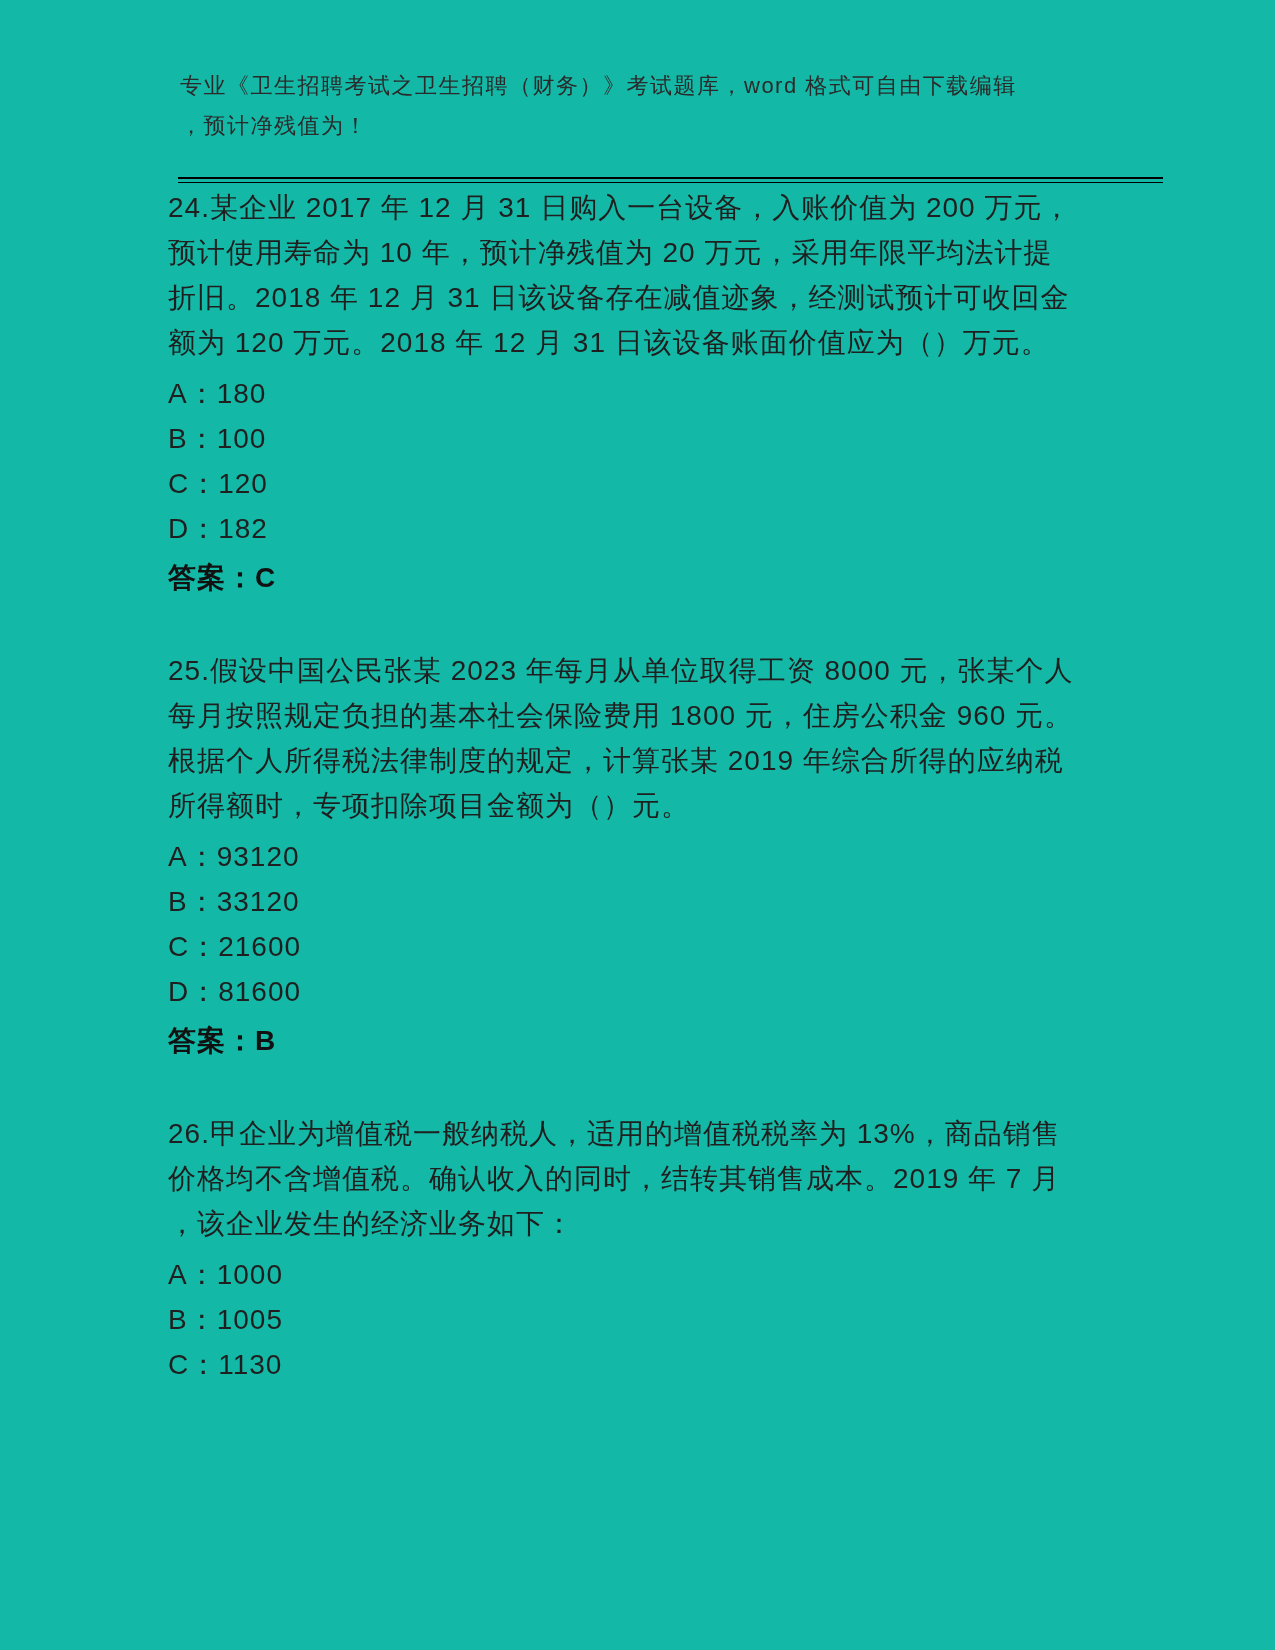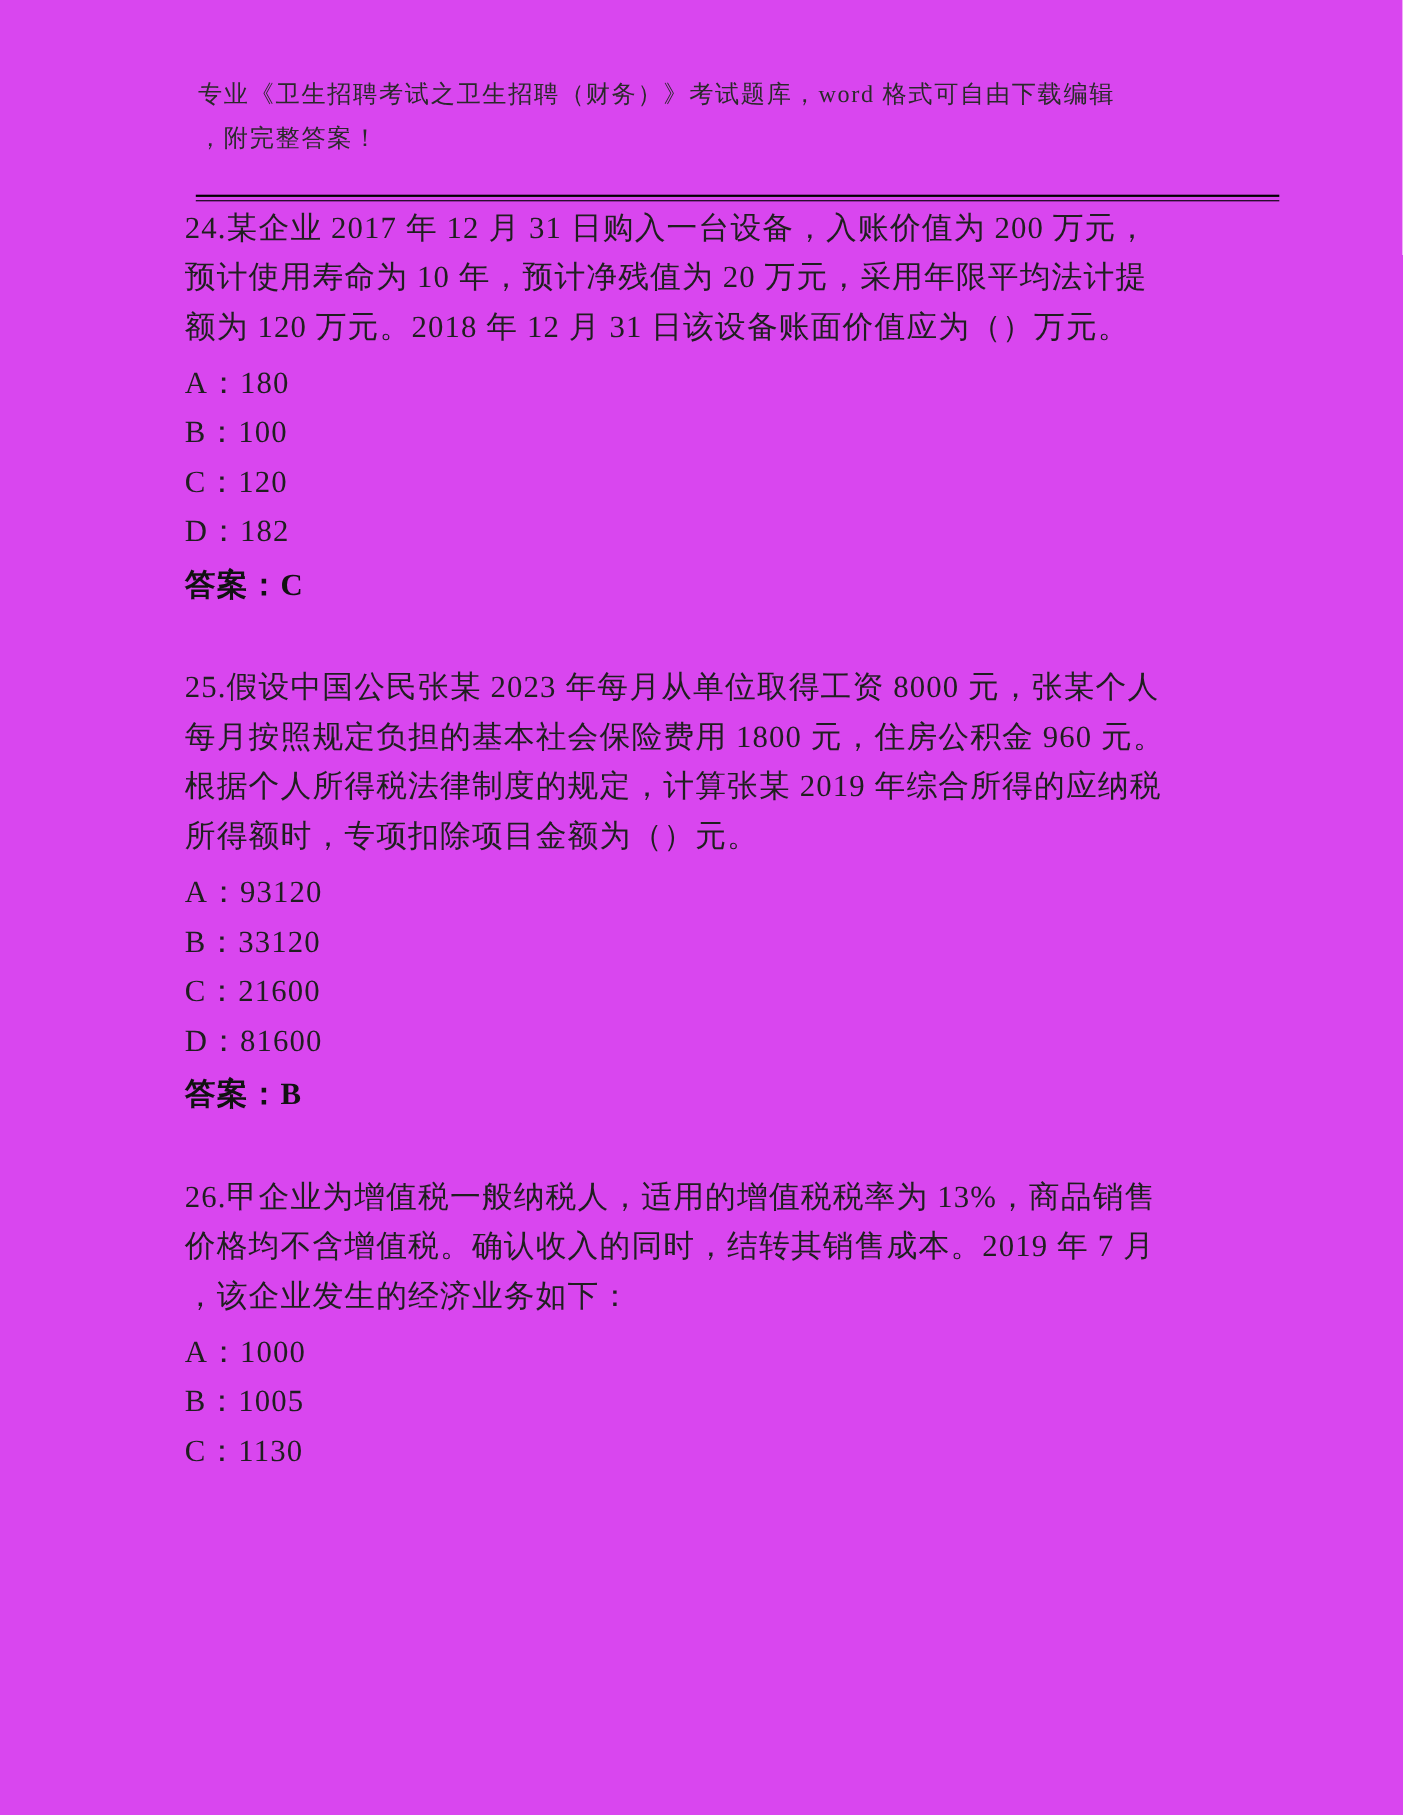--- a/index.html
+++ b/index.html
@@ -4,22 +4,22 @@
 <style>
   html, body {
     margin: 0;
     padding: 0;
     background: #ffffff;
   }
   .page {
     position: relative;
     width: 1275px;
     height: 1650px;
-    background: #d946ef;
-    font-family: Liberation Serif, serif;
+    background: #14b8a6;
+    font-family: Liberation Sans, sans-serif;
     color: #1f1f1f;
     overflow: hidden;
   }
   .header-text {
     position: absolute;
     left: 180px;
     top: 66px;
     width: 960px;
     font-size: 22px;
     line-height: 40px;
@@ -56,30 +56,31 @@
   }
 </style>
 </head>
 <body>
 
 <div class="page">
 
   <header>
     <div class="header-text">
       <p>专业《卫生招聘考试之卫生招聘（财务）》考试题库，word 格式可自由下载编辑</p>
-      <p>，附完整答案！</p>
+      <p>，预计净残值为！</p>
     </div>
     <div class="header-rule"></div>
   </header>
 
   <main class="content">
 
     <section class="question">
       <p class="qline">24.某企业 2017 年 12 月 31 日购入一台设备，入账价值为 200 万元，</p>
       <p class="qline">预计使用寿命为 10 年，预计净残值为 20 万元，采用年限平均法计提</p>
+      <p class="qline">折旧。2018 年 12 月 31 日该设备存在减值迹象，经测试预计可收回金</p>
       <p class="qline">额为 120 万元。2018 年 12 月 31 日该设备账面价值应为（）万元。</p>
       <div class="options">
         <p class="option">A：180</p>
         <p class="option">B：100</p>
         <p class="option">C：120</p>
         <p class="option">D：182</p>
       </div>
       <p class="answer">答案：C</p>
     </section>
 

